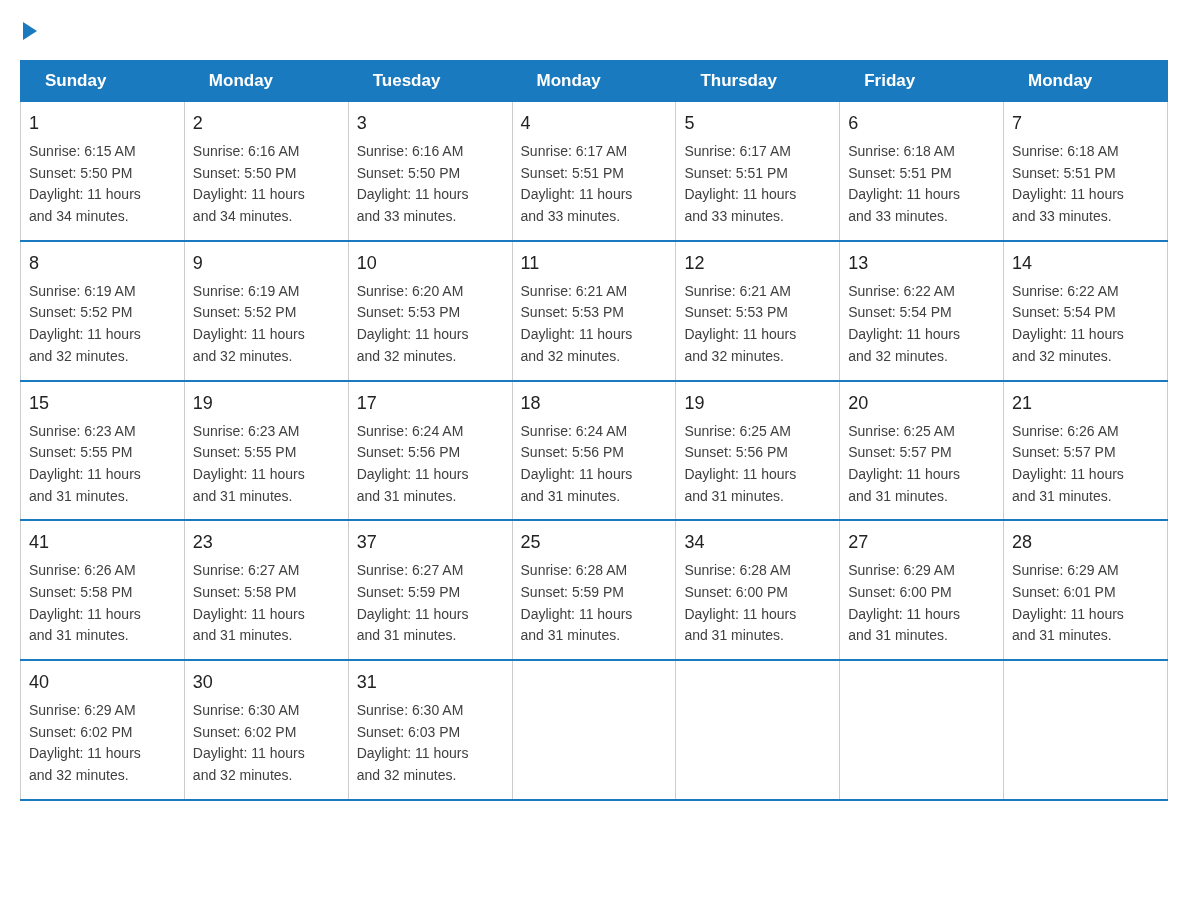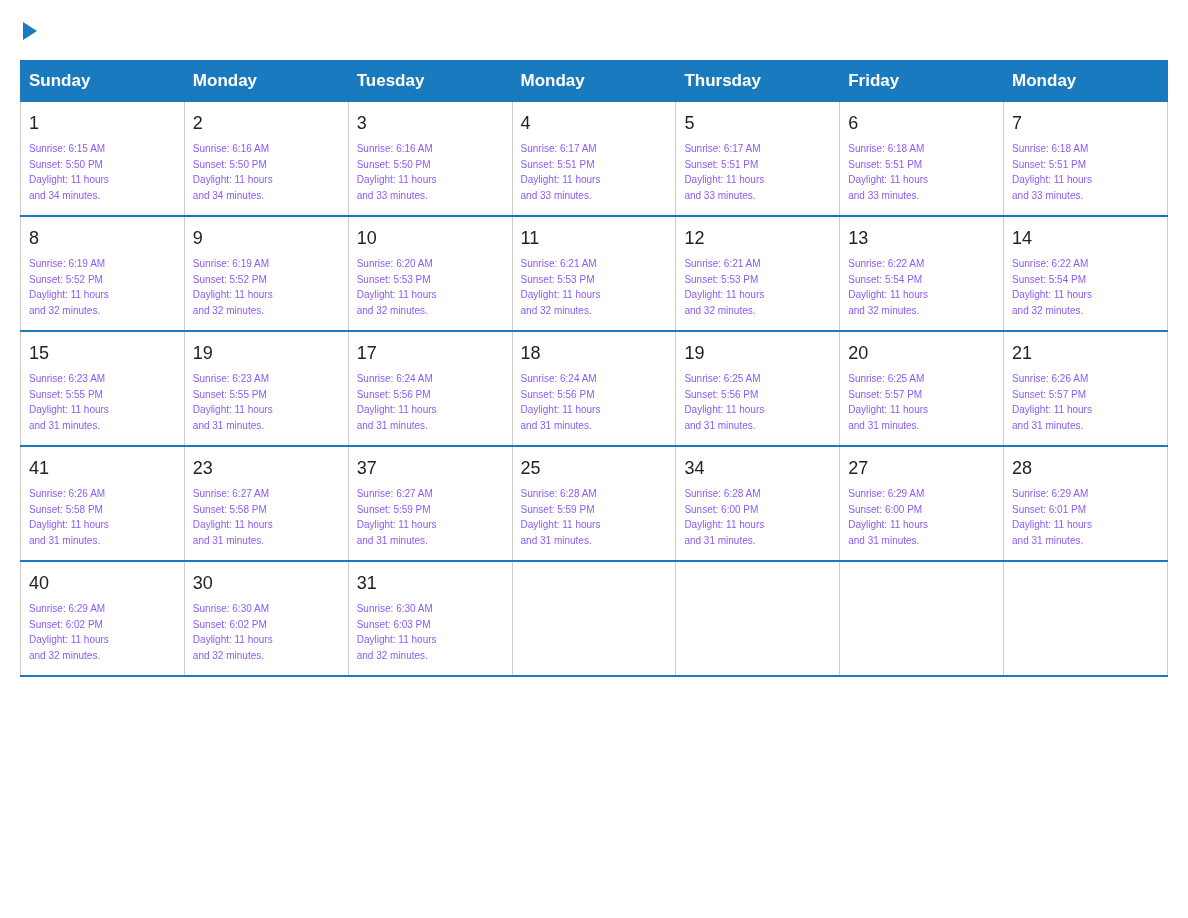--- a/index.html
+++ b/index.html
@@ -63,21 +63,21 @@
     .calendar {
       width: 100%;
       border-collapse: collapse;
       border: 1px solid #1a7abf;
     }
     .calendar th {
       background-color: #1a7abf;
       color: #fff;
       font-size: 17px;
       font-weight: bold;
-      padding: 10px 8px;
+      padding: 10px 24px;
       text-align: left;
       border: 1px solid #1a7abf;
     }
     .calendar td {
       vertical-align: top;
       padding: 8px 8px 12px 8px;
       border: 1px solid #ccc;
       width: calc(100% / 7);
       font-size: 13px;
       color: #333;
@@ -87,22 +87,22 @@
       border-bottom: 2px solid #1a7abf;
     }
     .day-number {
       font-size: 18px;
       font-weight: normal;
       color: #222;
       display: block;
       margin-bottom: 4px;
     }
     .day-info {
-      font-size: 10px;
-      color: #8b5cf6;
+      font-size: 14px;
+      color: #404040;
       line-height: 1.55;
     }
     .empty-cell {
       background: #fff;
     }
   </style>
 </head>
 <body>
 
 <div class="header">

